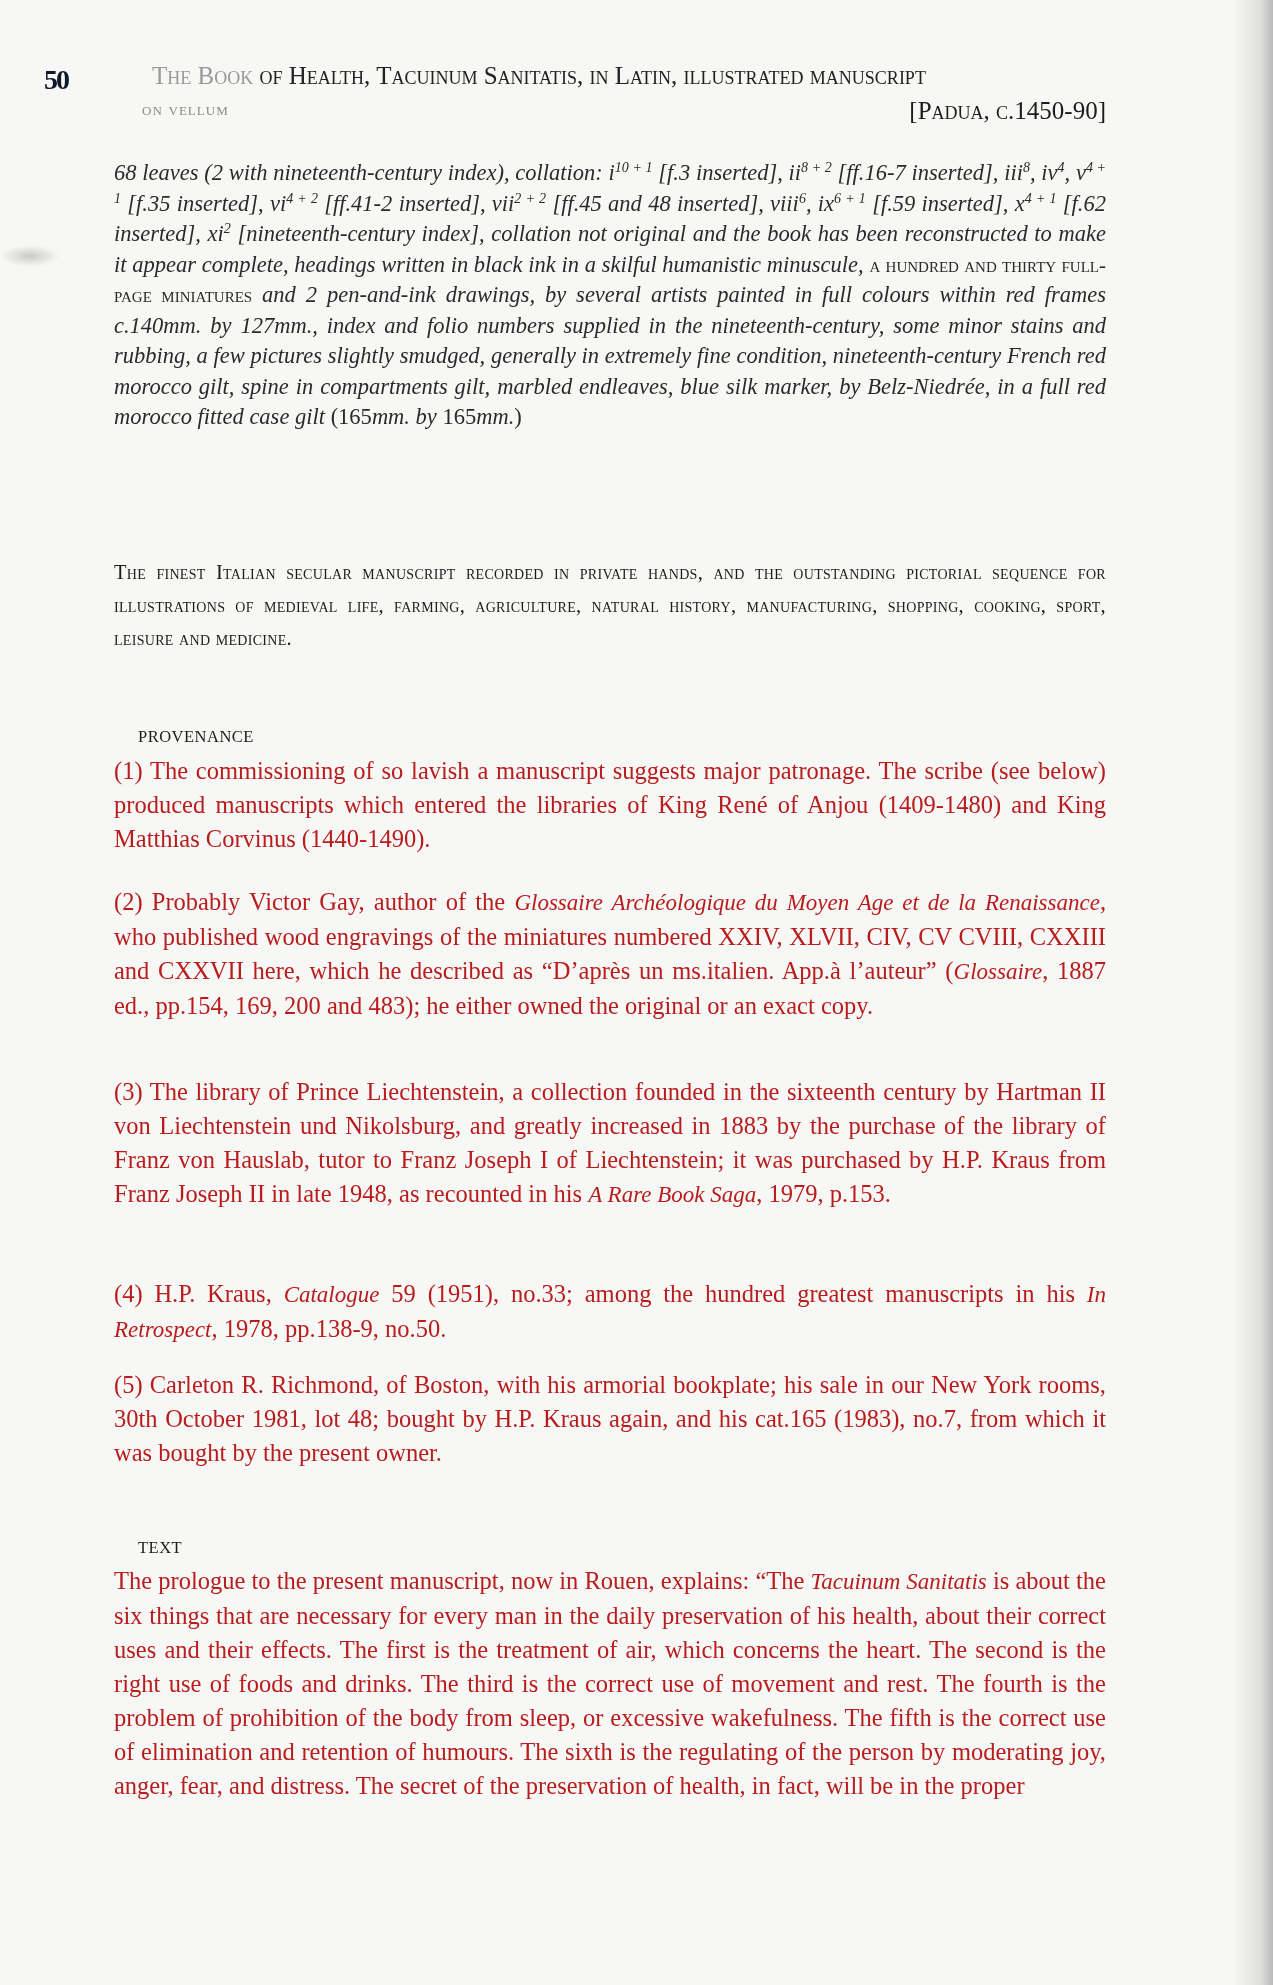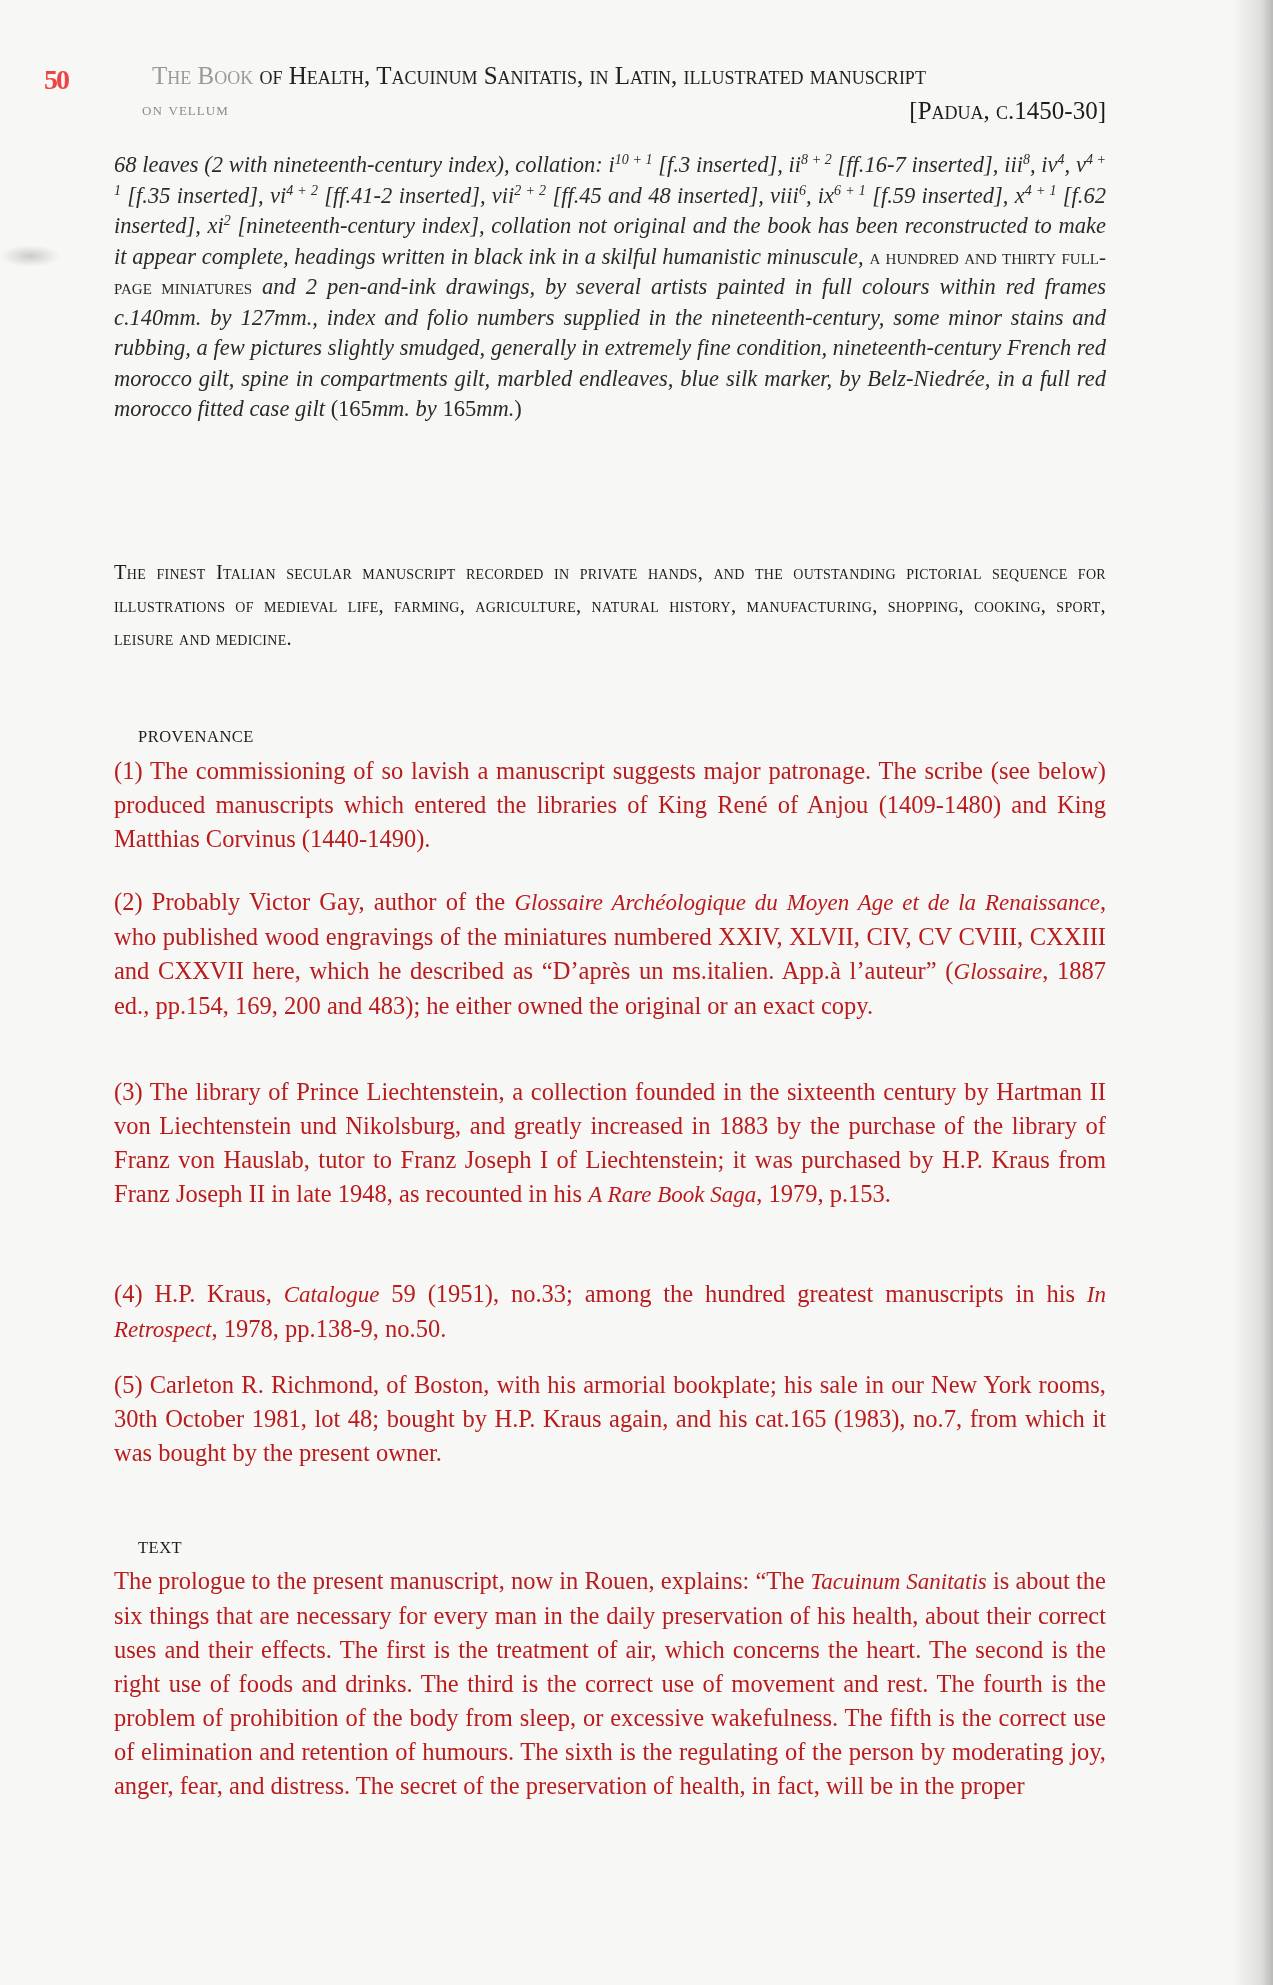--- a/index.html
+++ b/index.html
@@ -14,28 +14,28 @@
     position: absolute; top: 0; right: 0; width: 40px; height: 1985px;
     background: linear-gradient(to right, rgba(255,255,255,0) 0%, rgba(205,205,205,0.6) 70%, rgba(170,170,170,0.8) 100%);
   }
   .page-smudge-left {
     position: absolute; left: 0; top: 245px; width: 60px; height: 22px;
     background: radial-gradient(ellipse at center, rgba(150,150,150,0.45) 0%, rgba(150,150,150,0) 70%);
   }
   .content { position: absolute; left: 114px; width: 992px; top: 0; }
 
   .header { position: absolute; top: 62px; left: 44px; width: 1062px; }
-  .lot-number { position: absolute; left: 0; top: 2px; font-size: 28px; color: #ef4444; font-weight: bold; letter-spacing: -2px; }
+  .lot-number { position: absolute; left: 0; top: 2px; font-size: 28px; color: #0f172a; font-weight: bold; letter-spacing: -2px; }
   .title-line1 { position: absolute; left: 70px; top: 0; font-size: 25px; font-variant: small-caps; white-space: nowrap; color: #222; }
   .title-line1 .faded { color: #9a9a9a; margin-left: 38px; }
   .title-line2 { position: absolute; left: 70px; top: 36px; font-size: 19px; font-variant: small-caps; color: #8a8a8a; letter-spacing: 1px; margin-left: 28px; }
   .title-place { position: absolute; right: 0; top: 35px; font-size: 25px; font-variant: small-caps; }
 
   .desc {
-    position: absolute; top: 150px; left: 0; width: 992px;
+    position: absolute; top: 158px; left: 0; width: 992px;
     font-style: italic; font-size: 22.5px; line-height: 30.5px; text-align: justify;
     color: #2a2a2a;
   }
   .desc .sc { font-style: normal; font-variant: small-caps; font-size: 21px; }
   .desc .roman { font-style: normal; }
   .desc sup { font-size: 14px; line-height: 0; font-style: italic; }
 
   .summary {
     position: absolute; top: 556px; left: 0; width: 992px;
     font-variant: small-caps; font-size: 20.5px; line-height: 33px; text-align: justify;
@@ -52,21 +52,21 @@
 </head>
 <body>
 
 <div class="page-shade-right"></div>
 <div class="page-smudge-left"></div>
 
 <div class="header">
   <span class="lot-number">50</span>
   <div class="title-line1"><span class="faded">The Book</span><span> of Health, Tacuinum Sanitatis, in Latin, illustrated manuscript</span></div>
   <div class="title-line2">on vellum</div>
-  <div class="title-place">[Padua, c.1450-30]</div>
+  <div class="title-place">[Padua, c.1450-90]</div>
 </div>
 
 <div class="content">
 
   <div class="desc"><span>68 leaves (2 with nineteenth-century index), collation: i</span><sup>10 + 1</sup><span> [f.3 inserted], ii</span><sup>8 + 2</sup><span> [ff.16-7 inserted], iii</span><sup>8</sup><span>, iv</span><sup>4</sup><span>, v</span><sup>4 + 1</sup><span> [f.35 inserted], vi</span><sup>4 + 2</sup><span> [ff.41-2 inserted], vii</span><sup>2 + 2</sup><span> [ff.45 and 48 inserted], viii</span><sup>6</sup><span>, ix</span><sup>6 + 1</sup><span> [f.59 inserted], x</span><sup>4 + 1</sup><span> [f.62 inserted], xi</span><sup>2</sup><span> [nineteenth-century index], collation not original and the book has been reconstructed to make it appear complete, headings written in black ink in a skilful humanistic minuscule, </span><span class="sc">a hundred and thirty full-page miniatures</span><span> and 2 pen-and-ink drawings, by several artists painted in full colours within red frames c.140mm. by 127mm., index and folio numbers supplied in the nineteenth-century, some minor stains and rubbing, a few pictures slightly smudged, generally in extremely fine condition, nineteenth-century French red morocco gilt, spine in compartments gilt, marbled endleaves, blue silk marker, by Belz-Niedrée, in a full red morocco fitted case gilt </span><span class="roman">(165</span><span>mm. by </span><span class="roman">165</span><span>mm.</span><span class="roman">)</span></div>
 
   <div class="summary">The finest Italian secular manuscript recorded in private hands, and the outstanding pictorial sequence for illustrations of medieval life, farming, agriculture, natural history, manufacturing, shopping, cooking, sport, leisure and medicine.</div>
 
   <div class="section-label" style="top:727px;">PROVENANCE</div>
 

